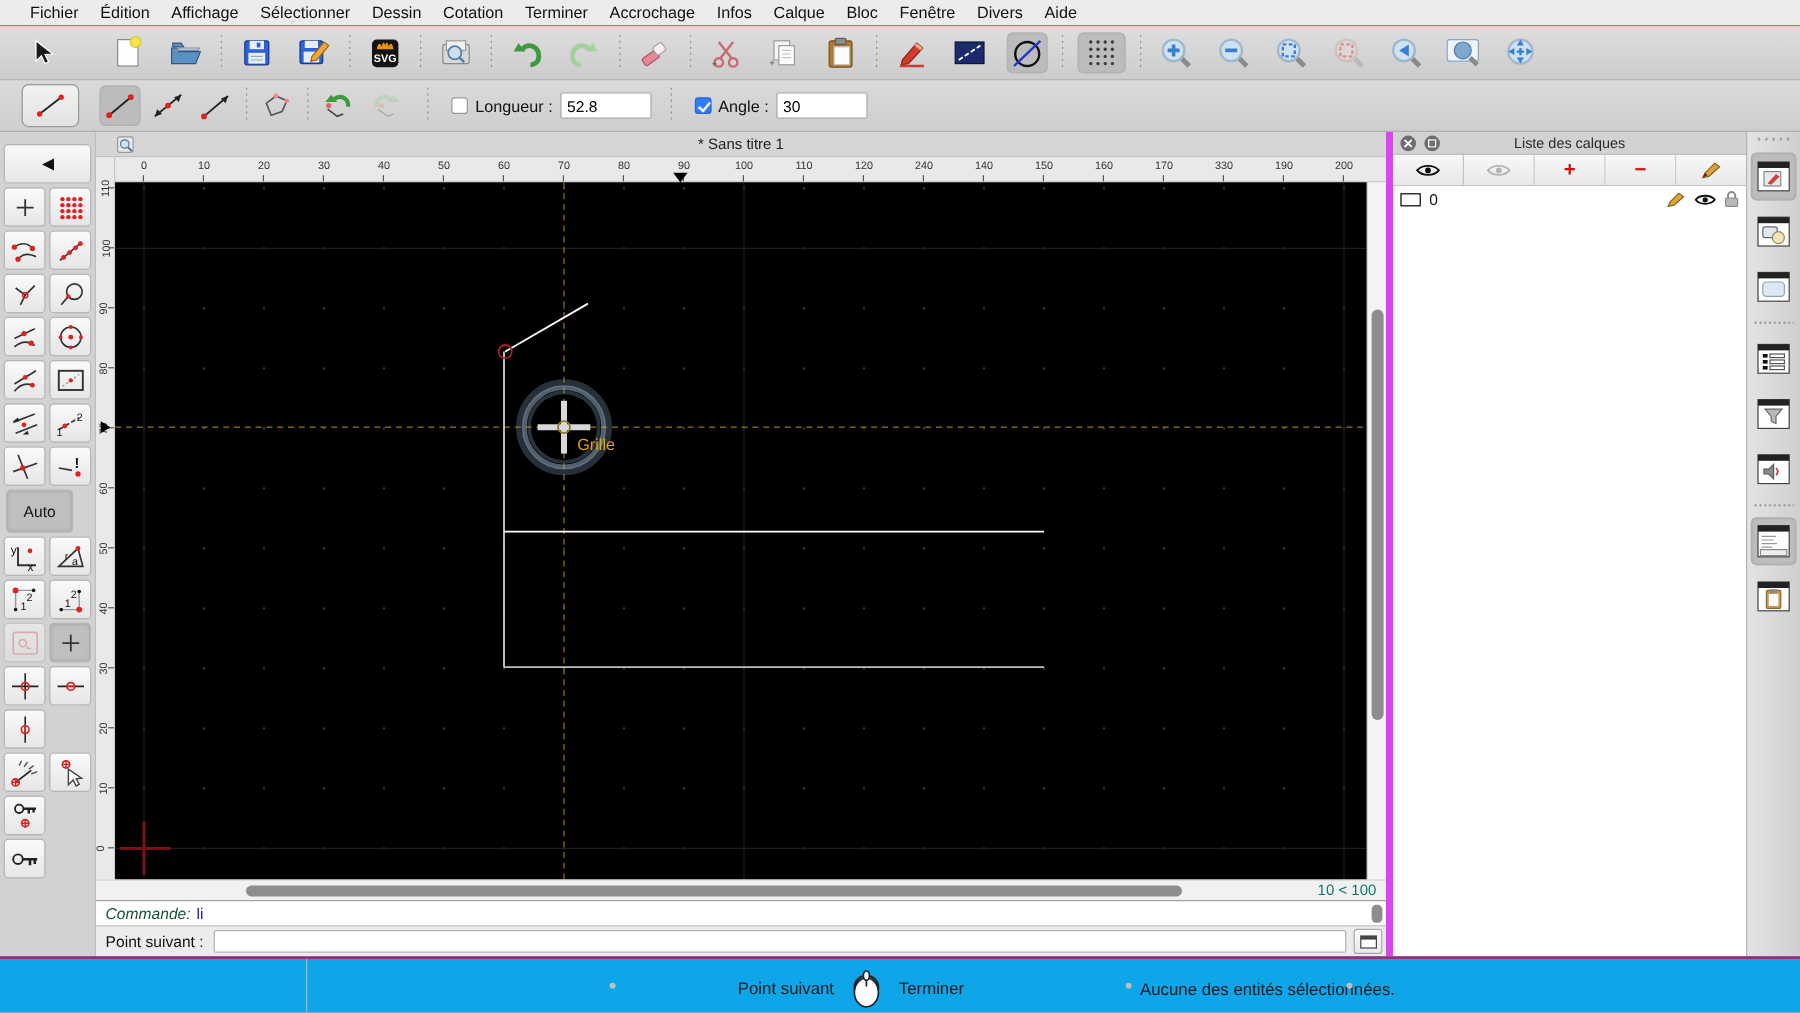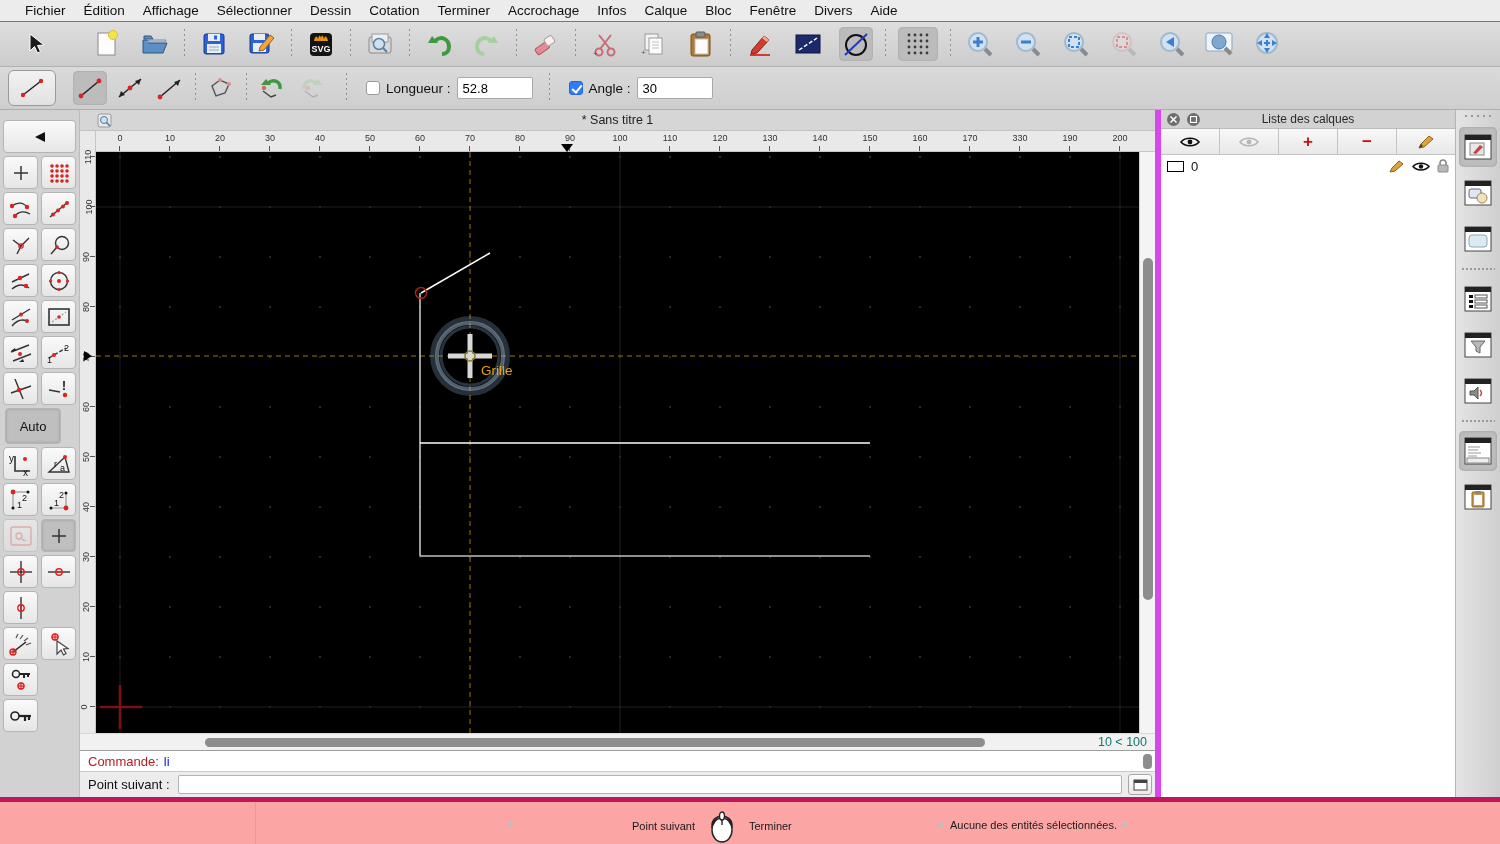--- a/index.html
+++ b/index.html
@@ -34,21 +34,21 @@
   .tb.sel { background:#bcbcbc; box-shadow: inset 0 0 2px #9a9a9a; }
   .tb.dis { opacity:.45; }
   .vsep { width:1px; height:30px; margin:0 5px;
     background-image:linear-gradient(#8f8f8f 2px, transparent 2px);
     background-size:1px 5px; flex:0 0 auto; }
   
   #toolbar2 {
     position:absolute; top:67px; left:0; width:1500px; height:43px;
     background:linear-gradient(#dadada,#cecece);
     border-bottom:1px solid #aeaeae;
-    display:flex; align-items:center; padding-left:8px;
+    display:flex; align-items:center; padding-left:18px;
   }
   #current-tool-box {
     width:48px; height:36px; border:1px solid #9a9a9a; border-radius:6px;
     background:linear-gradient(#f2f2f2,#e2e2e2);
     display:flex; align-items:center; justify-content:center; margin-right:14px;
   }
   .opt-label { font-size:13.5px; color:#101010; margin:0 6px 0 6px; white-space:nowrap; }
   .opt-input {
     width:76px; height:22px; border:1px solid #a8a8a8; border-radius:2px;
     background:#fff; font-family:"Liberation Sans",sans-serif; font-size:13px;
@@ -119,21 +119,21 @@
   
   #hscroll-row { position:absolute; top:733px; left:80px; width:1075px; height:17px;
     background:#f1f1f1; border-top:1px solid #d8d8d8; }
   #hscroll-thumb { position:absolute; top:4px; left:125px; width:780px; height:9px;
     background:#8d8d8d; border-radius:5px; }
   #grid-scale { position:absolute; right:8px; top:1px; font-size:12.5px; color:#0f766e; }
   
   #command-row { position:absolute; top:750px; left:80px; width:1075px; height:21px;
     background:#fff; border-top:1px solid #9f9f9f; display:flex; align-items:center; padding-left:8px;
     font-size:13px; }
-  #command-prompt { color:#b91c1c; }
+  #command-prompt { color:#14532d; font-style:italic; }
   #command-value { color:#1414cc; margin-left:5px; }
   #command-scroll { position:absolute; right:3px; top:3px; width:9px; height:15px;
     background:#8d8d8d; border-radius:4px; }
   #prompt-row { position:absolute; top:771px; left:80px; width:1075px; height:26px;
     background:#ececec; border-top:1px solid #c9c9c9;
     display:flex; align-items:center; padding-left:8px; font-size:13px; }
   #prompt-input { flex:1; height:19px; margin-left:8px; background:#fff;
     border:1px solid #b2b2b2; border-radius:2px; font-size:12px; padding:0 4px;
     font-family:"Liberation Sans",sans-serif; }
   #prompt-button { width:24px; height:21px; margin:0 3px 0 6px; border:1px solid #a8a8a8;
@@ -163,21 +163,21 @@
     display:flex; flex-direction:column; align-items:center; padding-top:4px; }
   #dock-grip { width:30px; height:4px; margin-bottom:6px;
     background-image:radial-gradient(circle,#9a9a9a 1px,transparent 1.2px); background-size:6px 4px; }
   .dock-btn { width:38px; height:40px; margin:3px 0; border-radius:5px;
     display:flex; align-items:center; justify-content:center; }
   .dock-btn.sel { background:#bdbdbd; box-shadow:inset 0 0 3px #999; }
   .dock-sep { width:34px; height:4px; margin:5px 0;
     background-image:radial-gradient(circle,#9a9a9a 0.8px,transparent 1px); background-size:4px 4px; }
   
   #statusbar { position:absolute; top:797px; left:0; width:1500px; height:47px;
-    background:#fca5a5; border-top:5px solid #be185d; font-size:11px; color:#1a1a1a; }
+    background:#0ea5e9; border-top:2px solid #be185d; font-size:14px; color:#1a1a1a; }
   #statusbar .col2lines { position:absolute; top:5px; line-height:19px; white-space:pre; }
   #status-div1 { position:absolute; left:255px; top:0; width:1px; height:47px; background:#b0b0b0; }
   .status-dot { position:absolute; top:20px; width:5px; height:5px; border-radius:50%; background:#bdbdbd; }
   #mouse-hints { position:absolute; left:560px; top:0; height:47px; display:flex; align-items:center; }
   #hint-left { width:135px; text-align:right; }
   #hint-right { margin-left:14px; }
   #selection-info { position:absolute; left:950px; top:17px; }
   svg { display:block; }
 </style>
 </head>
@@ -736,21 +736,21 @@
     <span class="rt-cell">30</span>
     <span class="rt-cell">40</span>
     <span class="rt-cell">50</span>
     <span class="rt-cell">60</span>
     <span class="rt-cell">70</span>
     <span class="rt-cell">80</span>
     <span class="rt-cell">90</span>
     <span class="rt-cell">100</span>
     <span class="rt-cell">110</span>
     <span class="rt-cell">120</span>
-    <span class="rt-cell">130</span>
+    <span class="rt-cell">240</span>
     <span class="rt-cell">140</span>
     <span class="rt-cell">150</span>
     <span class="rt-cell">160</span>
     <span class="rt-cell">170</span>
     <span class="rt-cell">330</span>
     <span class="rt-cell">190</span>
     <span class="rt-cell">200</span>
   </div>
 <div id="ruler-left">
 

